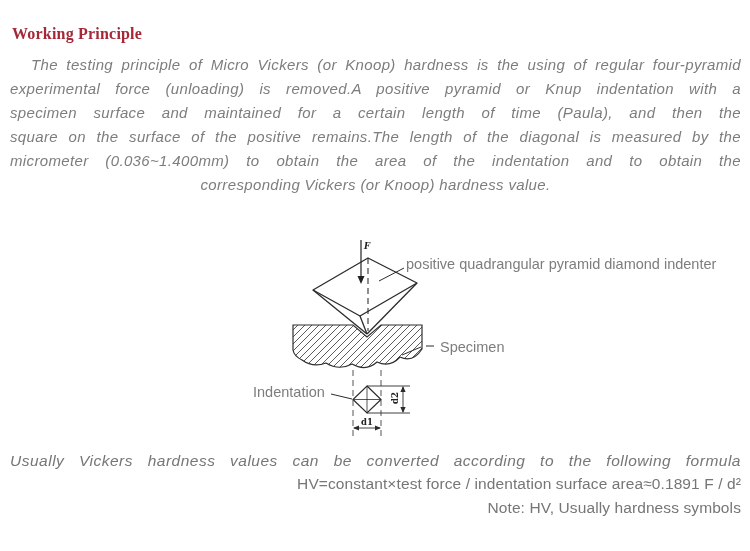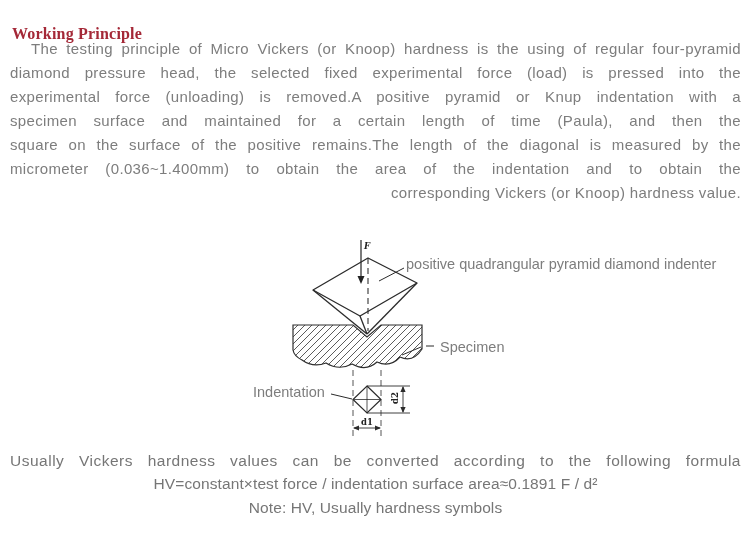--- a/index.html
+++ b/index.html
@@ -6,44 +6,43 @@
   body{
     width:750px;height:551px;position:relative;background:#ffffff;
     font-family:"Liberation Sans", sans-serif;overflow:hidden;
   }
   .page-title{
     position:absolute;left:12px;top:14px;
     font-family:"Liberation Serif", serif;
     font-size:16px;font-weight:bold;color:#a42837;letter-spacing:0.2px;
   }
   .intro{
-    position:absolute;left:10px;top:37px;width:731px;
-    font-size:15px;line-height:24px;color:#7d7d7d;letter-spacing:0.35px;
+    position:absolute;left:10px;top:53px;width:731px;
+    font-size:15px;line-height:24px;color:#7d7d7d;letter-spacing:0.35px;font-style:italic;
   }
   .intro .jline{text-align:justify;text-align-last:justify;height:24px;white-space:nowrap;}
   .intro .jline.first{text-indent:21px;}
-  .intro .lline{text-align:right;height:24px;}
+  .intro .lline{text-align:center;height:24px;}
   .formula-block{
     position:absolute;left:10px;top:449px;width:731px;
     font-size:15.5px;line-height:23.4px;color:#767676;
   }
-  .formula-block .jline{text-align:justify;text-align-last:justify;height:23.4px;letter-spacing:0.5px;white-space:nowrap;}
-  .formula-block .lline{text-align:center;height:23.4px;white-space:pre-wrap;letter-spacing:0.1px;}
+  .formula-block .jline{text-align:justify;text-align-last:justify;height:23.4px;letter-spacing:0.5px;white-space:nowrap;font-style:italic;}
+  .formula-block .lline{text-align:right;height:23.4px;white-space:pre-wrap;letter-spacing:0.1px;}
   .diagram{position:absolute;left:250px;top:236px;width:470px;height:212px;}
   svg text.lbl{font-family:"Liberation Sans", sans-serif;font-size:14.5px;fill:#7d7d7d;}
   svg text.dim{font-family:"DejaVu Serif", serif;font-size:8.5px;font-weight:bold;fill:#222222;}
 </style>
 </head>
 <body>
 
 <h1 class="page-title">Working Principle</h1>
 
 <div class="intro">
   <div class="jline first">The testing principle of Micro Vickers (or Knoop) hardness is the using of regular four-pyramid</div>
-  <div class="jline">diamond pressure head, the selected fixed experimental force (load) is pressed into the</div>
   <div class="jline">experimental force (unloading) is removed.A positive pyramid or Knup indentation with a</div>
   <div class="jline">specimen surface and maintained for a certain length of time (Paula), and then the</div>
   <div class="jline">square on the surface of the positive remains.The length of the diagonal is measured by the</div>
   <div class="jline">micrometer (0.036~1.400mm) to obtain the area of the indentation and to obtain the</div>
   <div class="lline">corresponding Vickers (or Knoop) hardness value.</div>
 </div>
 
 <svg class="diagram" viewBox="250 236 470 212" xmlns="http://www.w3.org/2000/svg">
   <defs>
     <pattern id="hatch" patternUnits="userSpaceOnUse" width="7" height="7">

